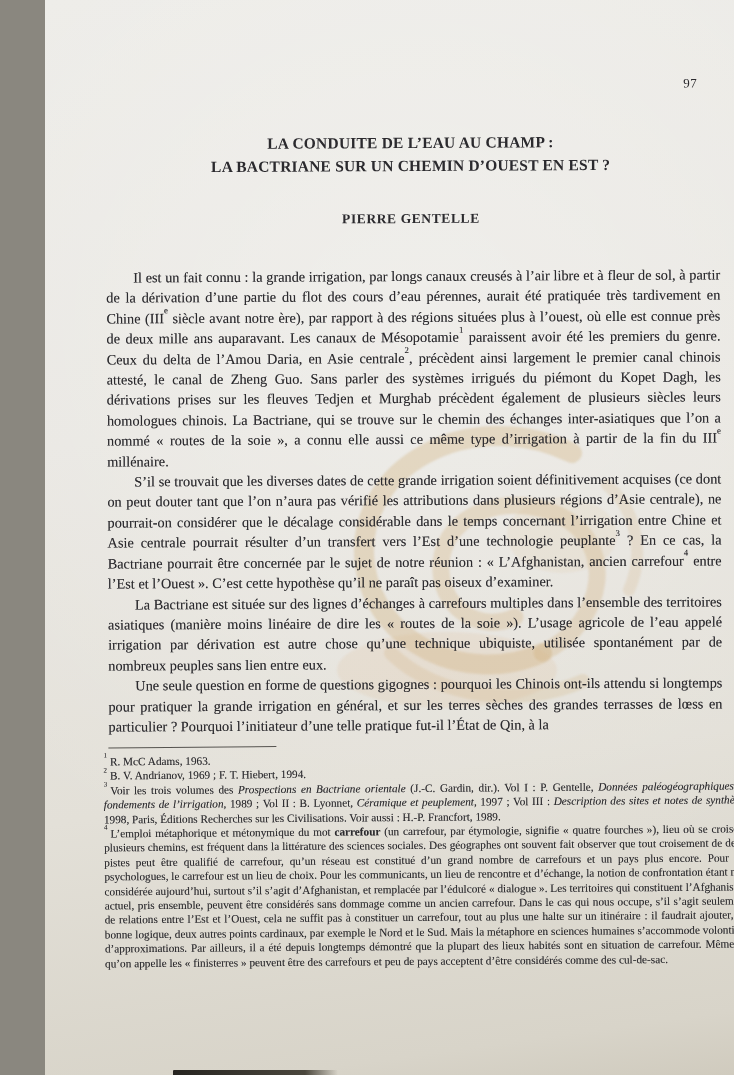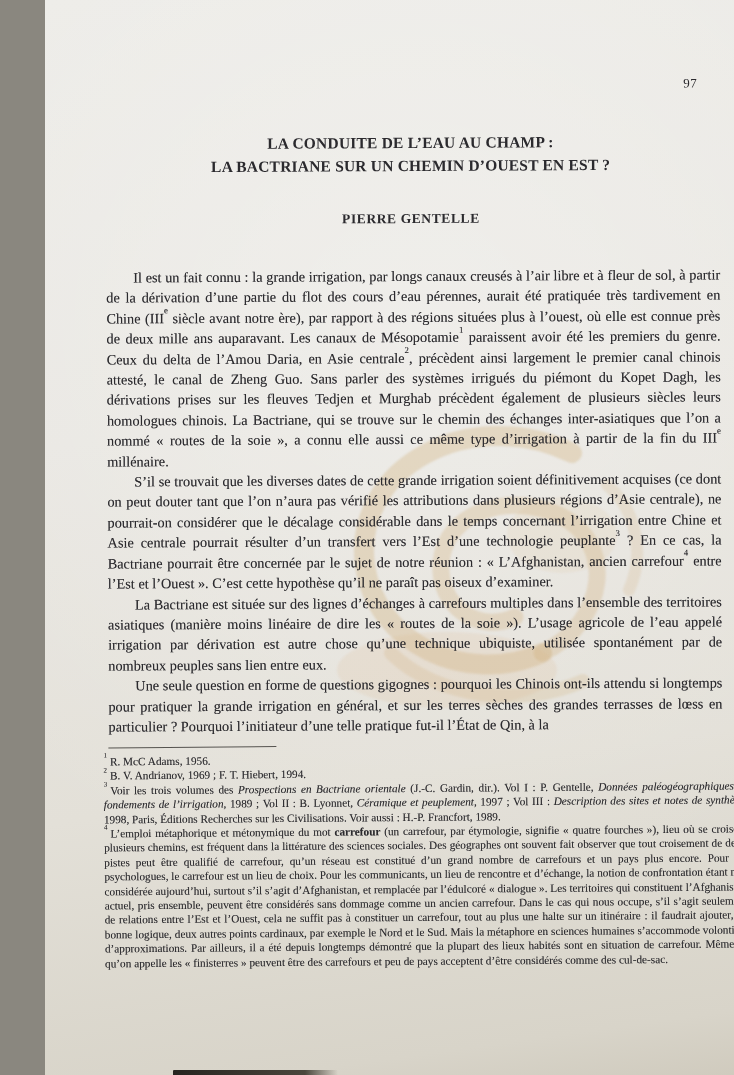--- a/index.html
+++ b/index.html
@@ -153,21 +153,21 @@
         <p><span>Il est un fait connu : la grande irrigation, par longs canaux creusés à l’air libre et à fleur de sol, à partir de la dérivation d’une partie du flot des cours d’eau pérennes, aurait été pratiquée très tardivement en Chine (III</span><sup>e</sup><span> siècle avant notre ère), par rapport à des régions situées plus à l’ouest, où elle est connue près de deux mille ans auparavant. Les canaux de Mésopotamie</span><sup>1</sup><span> paraissent avoir été les premiers du genre. Ceux du delta de l’Amou Daria, en Asie centrale</span><sup>2</sup><span>, précèdent ainsi largement le premier canal chinois attesté, le canal de Zheng Guo. Sans parler des systèmes irrigués du piémont du Kopet Dagh, les dérivations prises sur les fleuves Tedjen et Murghab précèdent également de plusieurs siècles leurs homologues chinois. La Bactriane, qui se trouve sur le chemin des échanges inter-asiatiques que l’on a nommé « routes de la soie », a connu elle aussi ce même type d’irrigation à partir de la fin du III</span><sup>e</sup><span> millénaire.</span></p>
         <p><span>S’il se trouvait que les diverses dates de cette grande irrigation soient définitivement acquises (ce dont on peut douter tant que l’on n’aura pas vérifié les attributions dans plusieurs régions d’Asie centrale), ne pourrait-on considérer que le décalage considérable dans le temps concernant l’irrigation entre Chine et Asie centrale pourrait résulter d’un transfert vers l’Est d’une technologie peuplante</span><sup>3</sup><span> ? En ce cas, la Bactriane pourrait être concernée par le sujet de notre réunion : « L’Afghanistan, ancien carrefour</span><sup>4</sup><span> entre l’Est et l’Ouest ».  C’est cette hypothèse qu’il ne paraît pas oiseux d’examiner.</span></p>
         <p><span>La Bactriane est située sur des lignes d’échanges à carrefours multiples dans l’ensemble des territoires asiatiques (manière moins linéaire de dire les « routes de la soie »). L’usage agricole de l’eau appelé irrigation par dérivation est autre chose qu’une technique ubiquiste, utilisée spontanément par de nombreux peuples sans lien entre eux.</span></p>
         <p><span>Une seule question en forme de questions gigognes : pourquoi les Chinois ont-ils attendu si longtemps pour pratiquer la grande irrigation en général, et sur les terres sèches des grandes terrasses de lœss en particulier ? Pourquoi l’initiateur d’une telle pratique fut-il l’État de Qin, à la</span></p>
       </div>
 
       <div class="footnotes">
         <div class="footnote-separator"></div>
 
         <p>
-          <sup>1</sup><span><span>R. McC Adams, 1956.</span></span>
+          <sup>1</sup><span><span>R. McC Adams, 1963.</span></span>
         </p>
         <p>
           <sup>2</sup><span><span>B. V. Andrianov, 1969 ; F. T. Hiebert, 1994.</span></span>
         </p>
         <p>
           <sup>3</sup><span><span>Voir les trois volumes des </span><span style="font-style: italic;">Prospections en Bactriane orientale</span><span> (J.-C. Gardin, dir.). Vol I : P. Gentelle, </span><span style="font-style: italic;">Données paléogéographiques et fondements de l’irrigation</span><span>, 1989 ; Vol II : B. Lyonnet, </span><span style="font-style: italic;">Céramique et peuplement</span><span>, 1997 ; Vol III : </span><span style="font-style: italic;">Description des sites et notes de synthèse</span><span>, 1998, Paris, Éditions Recherches sur les Civilisations. Voir aussi : H.-P. Francfort, 1989.</span></span>
         </p>
         <p>
           <sup>4</sup><span><span>L’emploi métaphorique et métonymique du mot </span><span style="font-weight: bold;">carrefour</span><span> (un carrefour, par étymologie, signifie « quatre fourches »), lieu où se croisent plusieurs chemins, est fréquent dans la littérature des sciences sociales. Des géographes ont souvent fait observer que tout croisement de deux pistes peut être qualifié de carrefour, qu’un réseau est constitué d’un grand nombre de carrefours et un pays plus encore. Pour les psychologues, le carrefour est un lieu de choix. Pour les communicants, un lieu de rencontre et d’échange, la notion de confrontation étant mal considérée aujourd’hui, surtout s’il s’agit d’Afghanistan, et remplacée par l’édulcoré « dialogue ». Les territoires qui constituent l’Afghanistan actuel, pris ensemble, peuvent être considérés sans dommage comme un ancien carrefour. Dans le cas qui nous occupe, s’il s’agit seulement de relations entre l’Est et l’Ouest, cela ne suffit pas à constituer un carrefour, tout au plus une halte sur un itinéraire : il faudrait ajouter, en bonne logique, deux autres points cardinaux, par exemple le Nord et le Sud. Mais la métaphore en sciences humaines s’accommode volontiers d’approximations. Par ailleurs, il a été depuis longtemps démontré que la plupart des lieux habités sont en situation de carrefour. Même ce qu’on appelle les « finisterres » peuvent être des carrefours et peu de pays acceptent d’être considérés comme des cul-de-sac.</span></span>
         </p>

